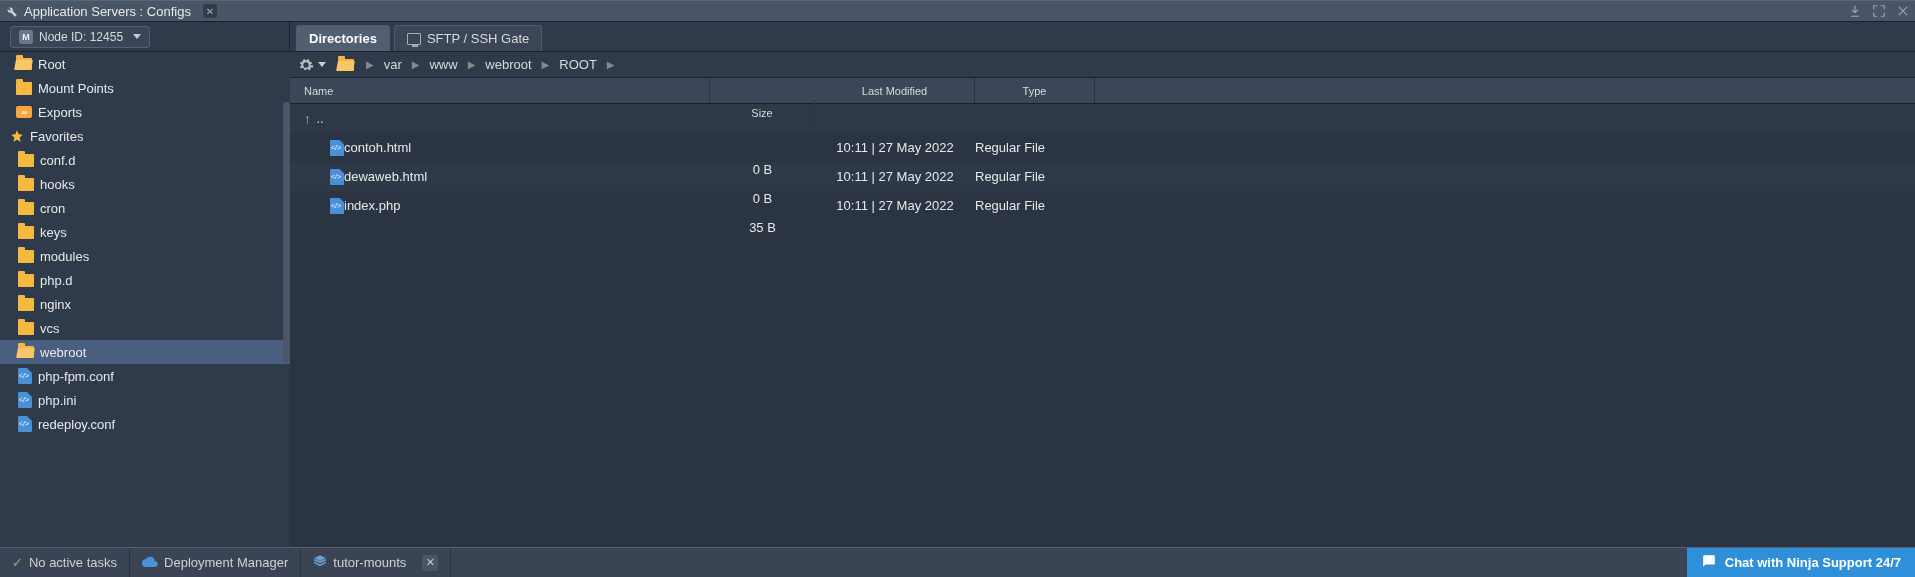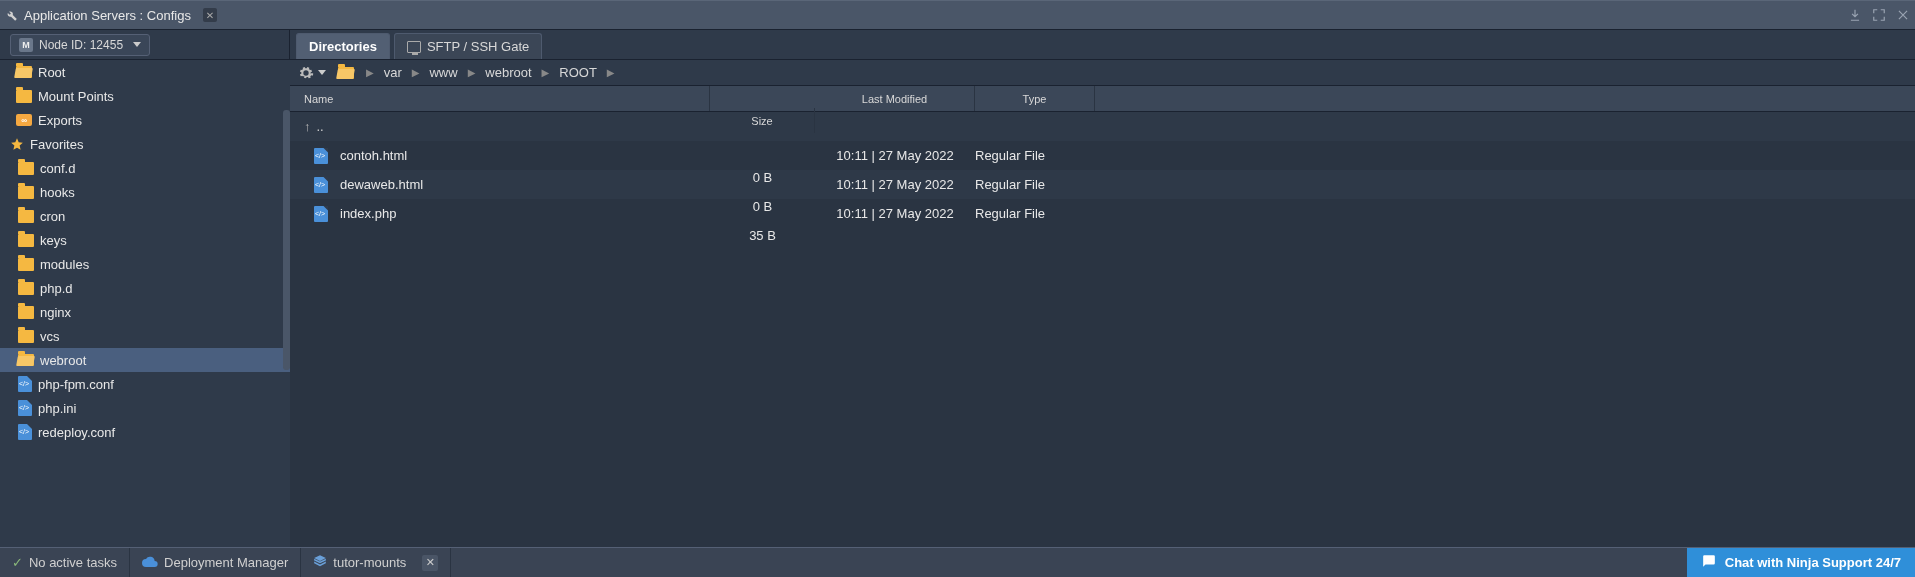--- a/index.html
+++ b/index.html
@@ -10,21 +10,21 @@
   background: #2a3442;
   width: 1915px;
   height: 577px;
   overflow: hidden;
   position: relative;
 }
 .window { display: flex; flex-direction: column; height: 100%; }
 
 
 .titlebar {
-  height: 30px;
+  height: 22px;
   background: #4a5668;
   border-top: 1px solid #5a6678;
   border-bottom: 1px solid #1a2230;
   display: flex;
   align-items: center;
   padding: 0 4px;
   color: #e8e8e8;
 }
 .titlebar-left { display:flex; align-items:center; gap:6px; }
 .titlebar-left svg { flex-shrink:0; }
@@ -114,21 +114,21 @@
 .col-size{width:105px;text-align:center;margin-top:44px;}
 .col-mod{width:160px;text-align:center;}
 .col-type{width:120px;}
 .ft-head .col-name,.ft-head .col-size,.ft-head .col-mod,.ft-head .col-type{
   border-right:1px solid #2a3442;height:100%;display:flex;align-items:center;justify-content:center;
 }
 .ft-head .col-name{justify-content:flex-start;}
 
 .ft-row{height:29px;display:flex;align-items:center;font-size:13px;color:#e8e8e8;}
 .ft-row:nth-child(even){background:#2e3948;}
-.ft-row .col-name{display:flex;align-items:center;gap:12px;padding-left:24px;}
+.ft-row .col-name{display:flex;align-items:center;gap:0;padding-left:40px;}
 .ft-row.up .col-name{padding-left:14px;gap:6px;color:#d0d0d0;}
 .up-arrow{color:#bbb;font-weight:bold;}
 
 
 .bottombar{
   height:30px; background:#3a4454; border-top:1px solid #556075;
   display:flex; align-items:stretch;
 }
 .bb-item{display:flex;align-items:center;gap:6px;padding:0 12px;color:#d0d0d0;font-size:13px;border-right:1px solid #2a3442;}
 .bb-item .close{margin-left:10px;width:16px;height:16px;border-radius:2px;background:#4a5566;color:#ccc;display:flex;align-items:center;justify-content:center;font-size:11px;}

